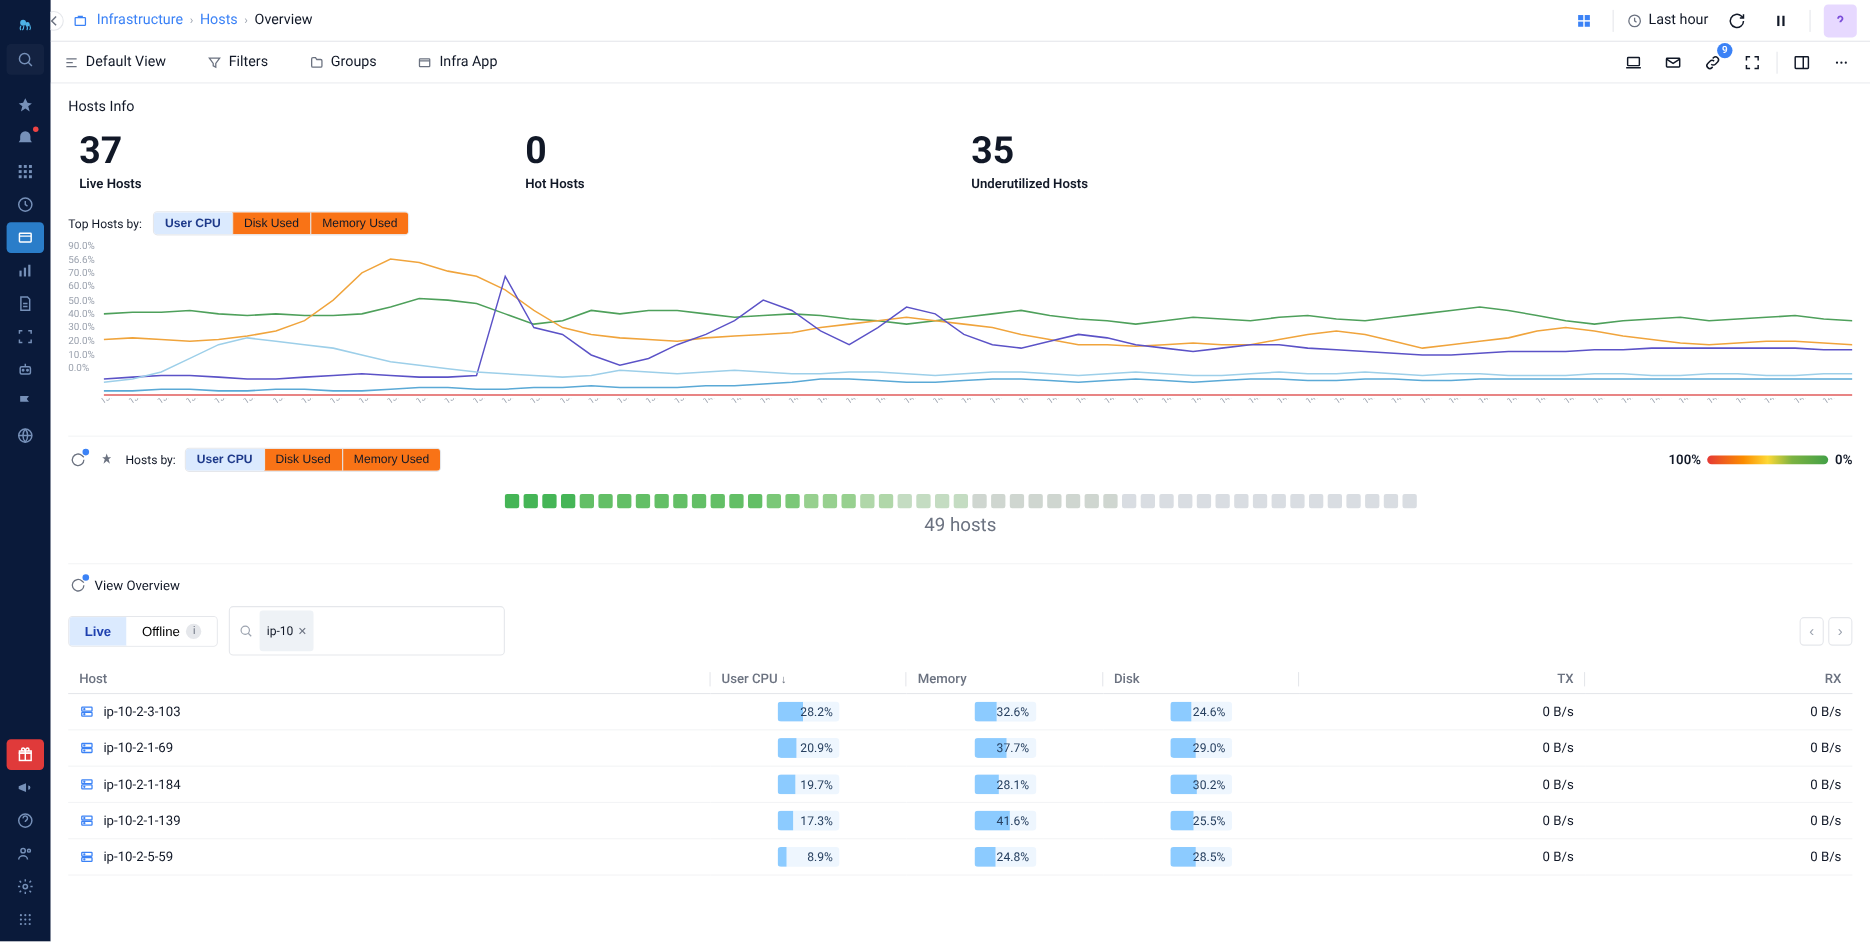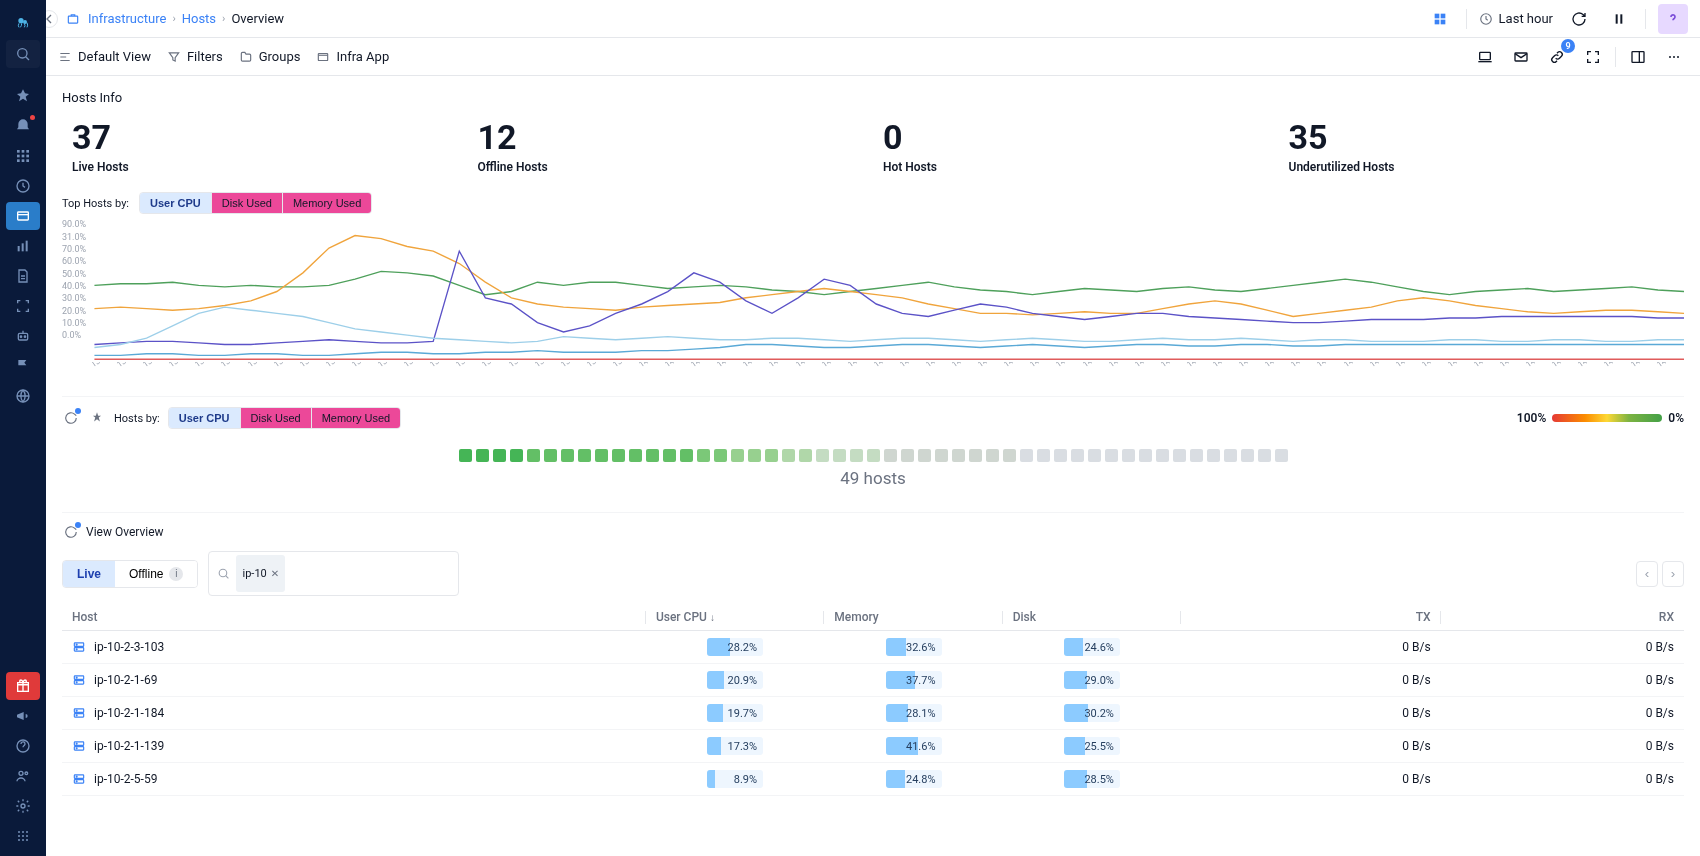--- a/index.html
+++ b/index.html
@@ -108,21 +108,21 @@
   .timerange svg{width:14px;height:14px; color:var(--text-muted);}
   .vdivider { width:1px; height:20px; background:var(--border); }
   .help-btn {
     width:30px;height:30px; border-radius:4px; background:#e7d9ff;
     display:flex;align-items:center;justify-content:center;
     cursor:pointer;
   }
   .help-btn svg{width:16px;height:16px; color:#7b4dd9;}
   
   .toolbar { font-size:13px; }
-  .tool-group { display:flex; align-items:flex-end; gap:16px; }
+  .tool-group { display:flex; align-items:flex-end; gap:37px; }
   .tool-item {
     display:flex; align-items:center; gap:6px; color:var(--text);
     cursor:pointer;
   }
   .tool-item svg{width:14px;height:14px; color:var(--text-muted);}
   .toolbar-right { margin-left:auto; display:flex; align-items:center; gap:8px; }
   .link-badge { position:relative; }
   .link-badge .badge {
     position:absolute; top:-4px; right:-4px;
     background:var(--blue); color:#fff; font-size:9px; font-weight:600;
@@ -147,21 +147,21 @@
   .panel-row {
     display:flex; align-items:center; gap:10px;
     margin: 4px 0 6px 0; font-size:11px; color:var(--text);
   }
   .panel-row .label { color: var(--text); font-size:11px;}
   .btn-group {
     display:flex; border:1px solid var(--border); border-radius:4px;
     overflow:hidden;
   }
   .btn-group button {
-    border:none; background:#ec4899; padding:4px 10px; font-size:11px;
+    border:none; background:#f97316; padding:4px 10px; font-size:11px;
     color:var(--text); cursor:pointer;
   }
   .btn-group button + button { border-left:1px solid var(--border); }
   .btn-group button.active { background: var(--blue-light); color:#1e3a8a; font-weight:600;}
 
   .chart-area {
     position:relative; height:140px; margin-bottom:2px;
   }
   .chart-area svg { width:100%; height:100%; }
   .y-ticks {
@@ -540,24 +540,20 @@
 
   <div class="content">
 
     <div class="section-title">Hosts Info</div>
     <div class="stats" id="stats">
         <div class="stat">
           <div class="stat-value">37</div>
                  <div class="stat-label">Live Hosts</div>
         </div>
         <div class="stat">
-          <div class="stat-value">12</div>
-                 <div class="stat-label">Offline Hosts</div>
-        </div>
-        <div class="stat">
           <div class="stat-value">0</div>
                  <div class="stat-label">Hot Hosts</div>
         </div>
         <div class="stat">
           <div class="stat-value">35</div>
                  <div class="stat-label">Underutilized Hosts</div>
         </div>
       </div>
 
     <div class="panel-row">
@@ -565,21 +561,21 @@
       <div class="btn-group" id="metric-tabs-1">
           <button class="active">User CPU</button>
           <button>Disk Used</button>
           <button>Memory Used</button>
         </div>
     </div>
 
     <div class="chart-area">
       <div class="y-ticks" id="y-ticks">
           <div>90.0%</div>
-          <div>31.0%</div>
+          <div>56.6%</div>
           <div>70.0%</div>
           <div>60.0%</div>
           <div>50.0%</div>
           <div>40.0%</div>
           <div>30.0%</div>
           <div>20.0%</div>
           <div>10.0%</div>
           <div>0.0%</div>
         </div>
       <svg id="chart-svg" viewBox="0 0 1500 120" preserveAspectRatio="none">

